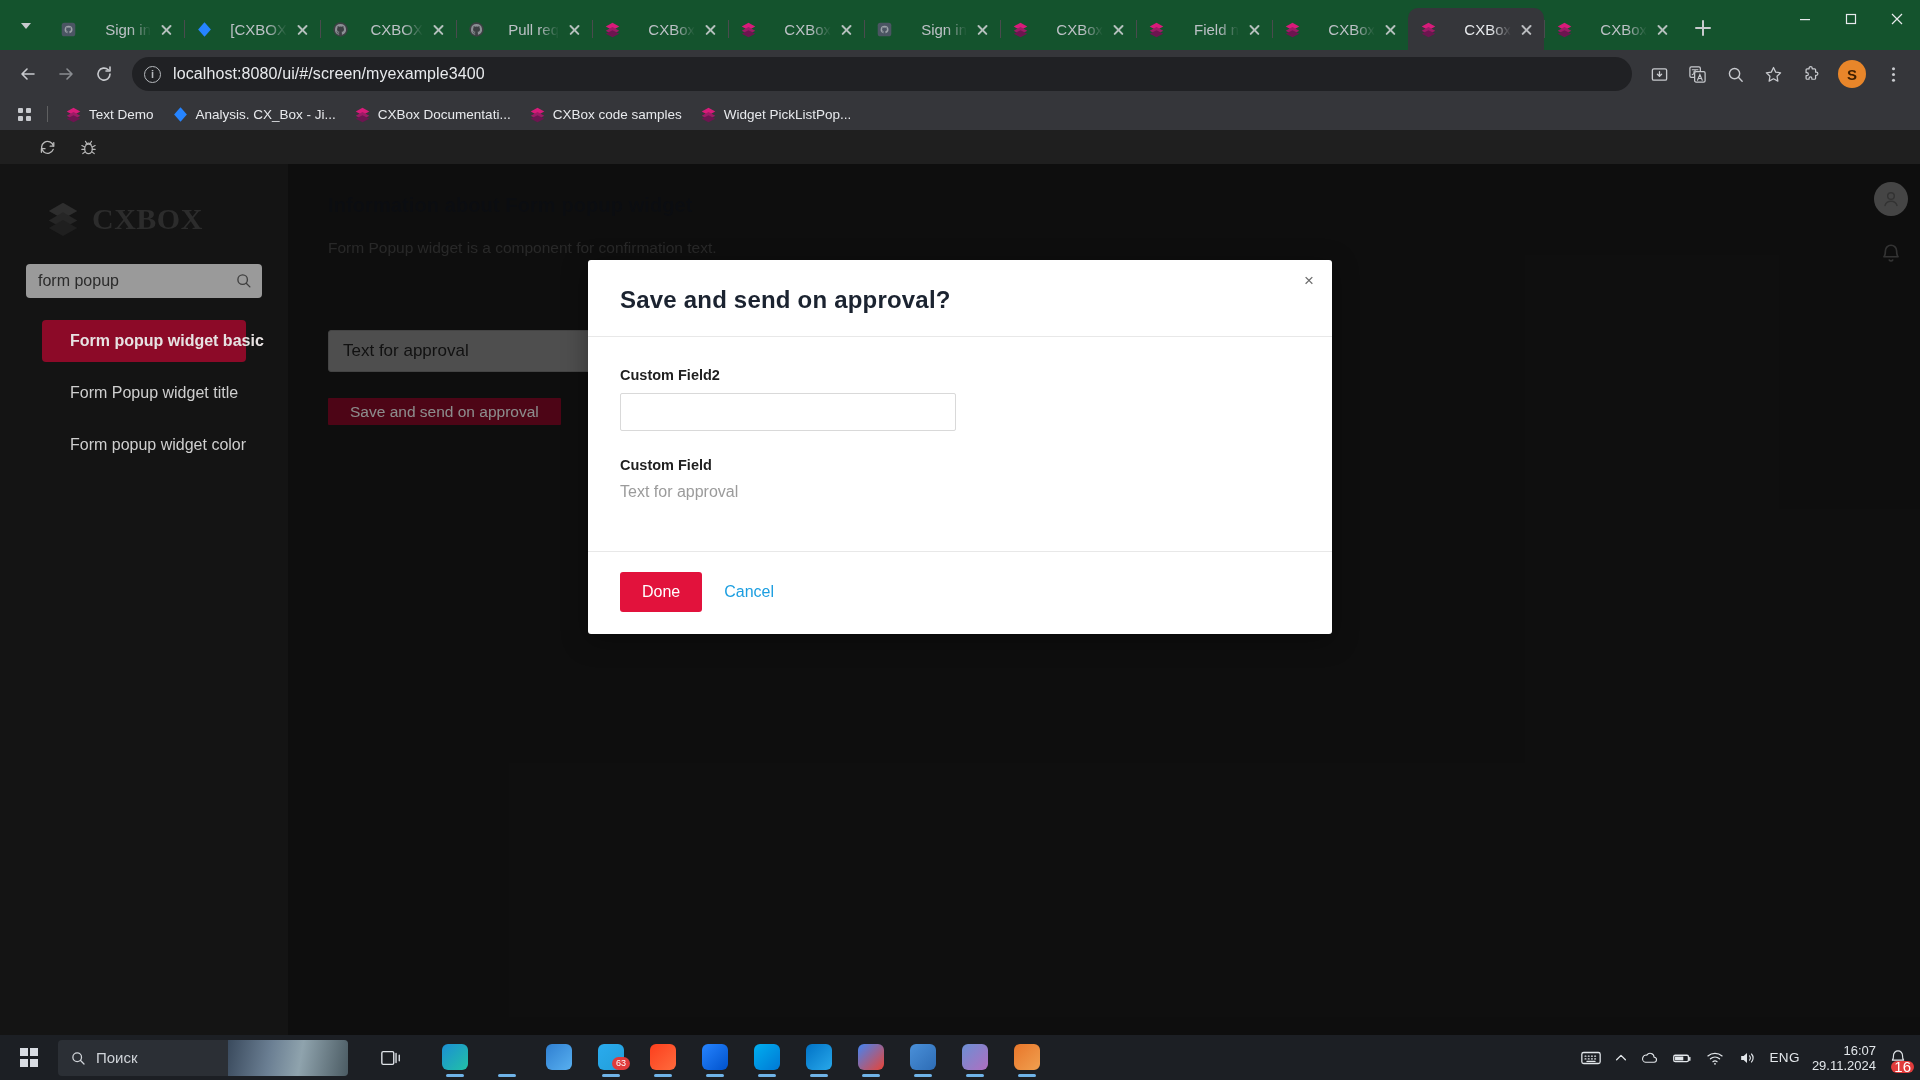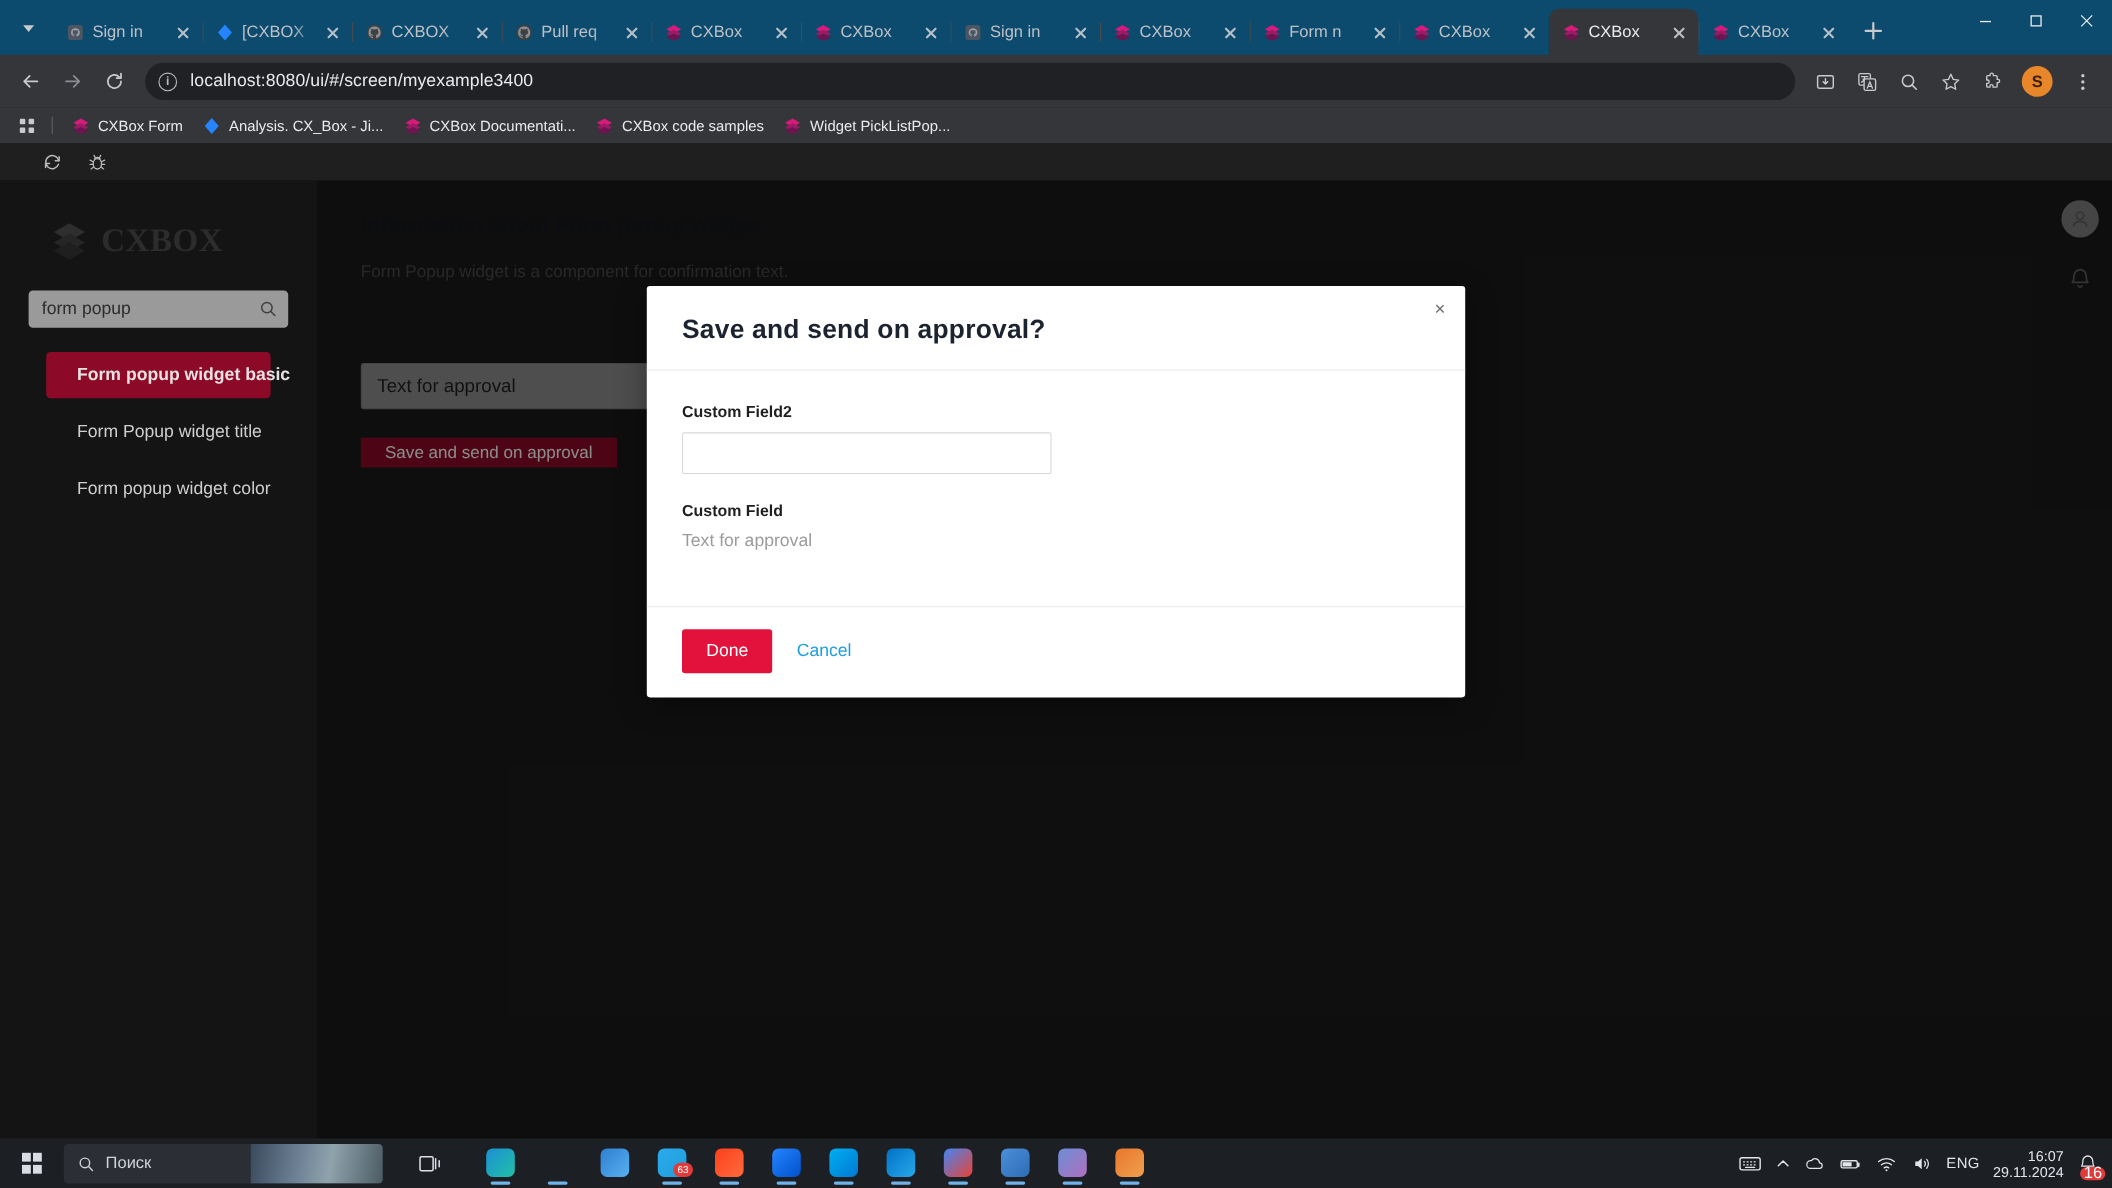--- a/index.html
+++ b/index.html
@@ -7,22 +7,22 @@
   body {
     font-family: "Liberation Sans", sans-serif;
     background: #202124;
     -webkit-font-smoothing: antialiased;
   }
 
   
   .browser { position: absolute; left:0; top:0; width:1920px; height:1035px; background:#202124; }
 
   .tabstrip {
-    position: relative; height: 50px; background: #0c4a6e;
-    display: flex; align-items: flex-end; padding-left: 4px;
+    position: relative; height: 50px; background: #14532d;
+    display: flex; align-items: flex-end; padding-left: 4px; text-align: right;
   }
   .tab-search {
     width: 44px; height: 40px; display:flex; align-items:center; justify-content:center;
     color:#c8cace; flex: 0 0 auto; margin-bottom: 4px;
   }
   .tab-search .chev { width: 0; height: 0; border-left:5px solid transparent; border-right:5px solid transparent; border-top:6px solid #c8cace; }
   .tabs { display:flex; align-items:flex-end; height:50px; }
   .tab {
     position: relative;
     display:flex; align-items:center; gap:7px;
@@ -251,21 +251,21 @@
           <span class="label">CXBox</span>
           <span class="tclose"></span>
         </div>
         <div class="tab">
           <span class="sep"></span>
           <svg viewBox="0 0 20 20" class="favicon">
             <path d="M10 2 L18 6.5 L10 11 L2 6.5 Z" fill="#d81b7a"></path>
             <path d="M10 7 L18 11.5 L10 16 L2 11.5 Z" fill="#9c1b66"></path>
             <path d="M10 11 L18 15 L10 19 L2 15 Z" fill="#6d1550"></path>
           </svg>
-          <span class="label">Form n</span>
+          <span class="label">Field n</span>
           <span class="tclose"></span>
         </div>
         <div class="tab">
           <span class="sep"></span>
           <svg viewBox="0 0 20 20" class="favicon">
             <path d="M10 2 L18 6.5 L10 11 L2 6.5 Z" fill="#d81b7a"></path>
             <path d="M10 7 L18 11.5 L10 16 L2 11.5 Z" fill="#9c1b66"></path>
             <path d="M10 11 L18 15 L10 19 L2 15 Z" fill="#6d1550"></path>
           </svg>
           <span class="label">CXBox</span>
@@ -387,21 +387,21 @@
         </span>
     </div>
     <span class="bm-divider"></span>
     <div id="bookmark-list" style="display:flex;align-items:center;gap:2px">
         <div class="bm">
           <svg viewBox="0 0 20 20" class="favicon">
             <path d="M10 2 L18 6.5 L10 11 L2 6.5 Z" fill="#d81b7a"></path>
             <path d="M10 7 L18 11.5 L10 16 L2 11.5 Z" fill="#9c1b66"></path>
             <path d="M10 11 L18 15 L10 19 L2 15 Z" fill="#6d1550"></path>
           </svg>
-          <span>CXBox Form</span>
+          <span>Text Demo</span>
         </div>
         <div class="bm">
           <svg viewBox="0 0 20 20" class="favicon">
             <path d="M10 1.5 L17.5 10 L10 18.5 L2.5 10 Z" fill="#2684ff"></path>
           </svg>
           <span>Analysis. CX_Box - Ji...</span>
         </div>
         <div class="bm">
           <svg viewBox="0 0 20 20" class="favicon">
             <path d="M10 2 L18 6.5 L10 11 L2 6.5 Z" fill="#d81b7a"></path>

